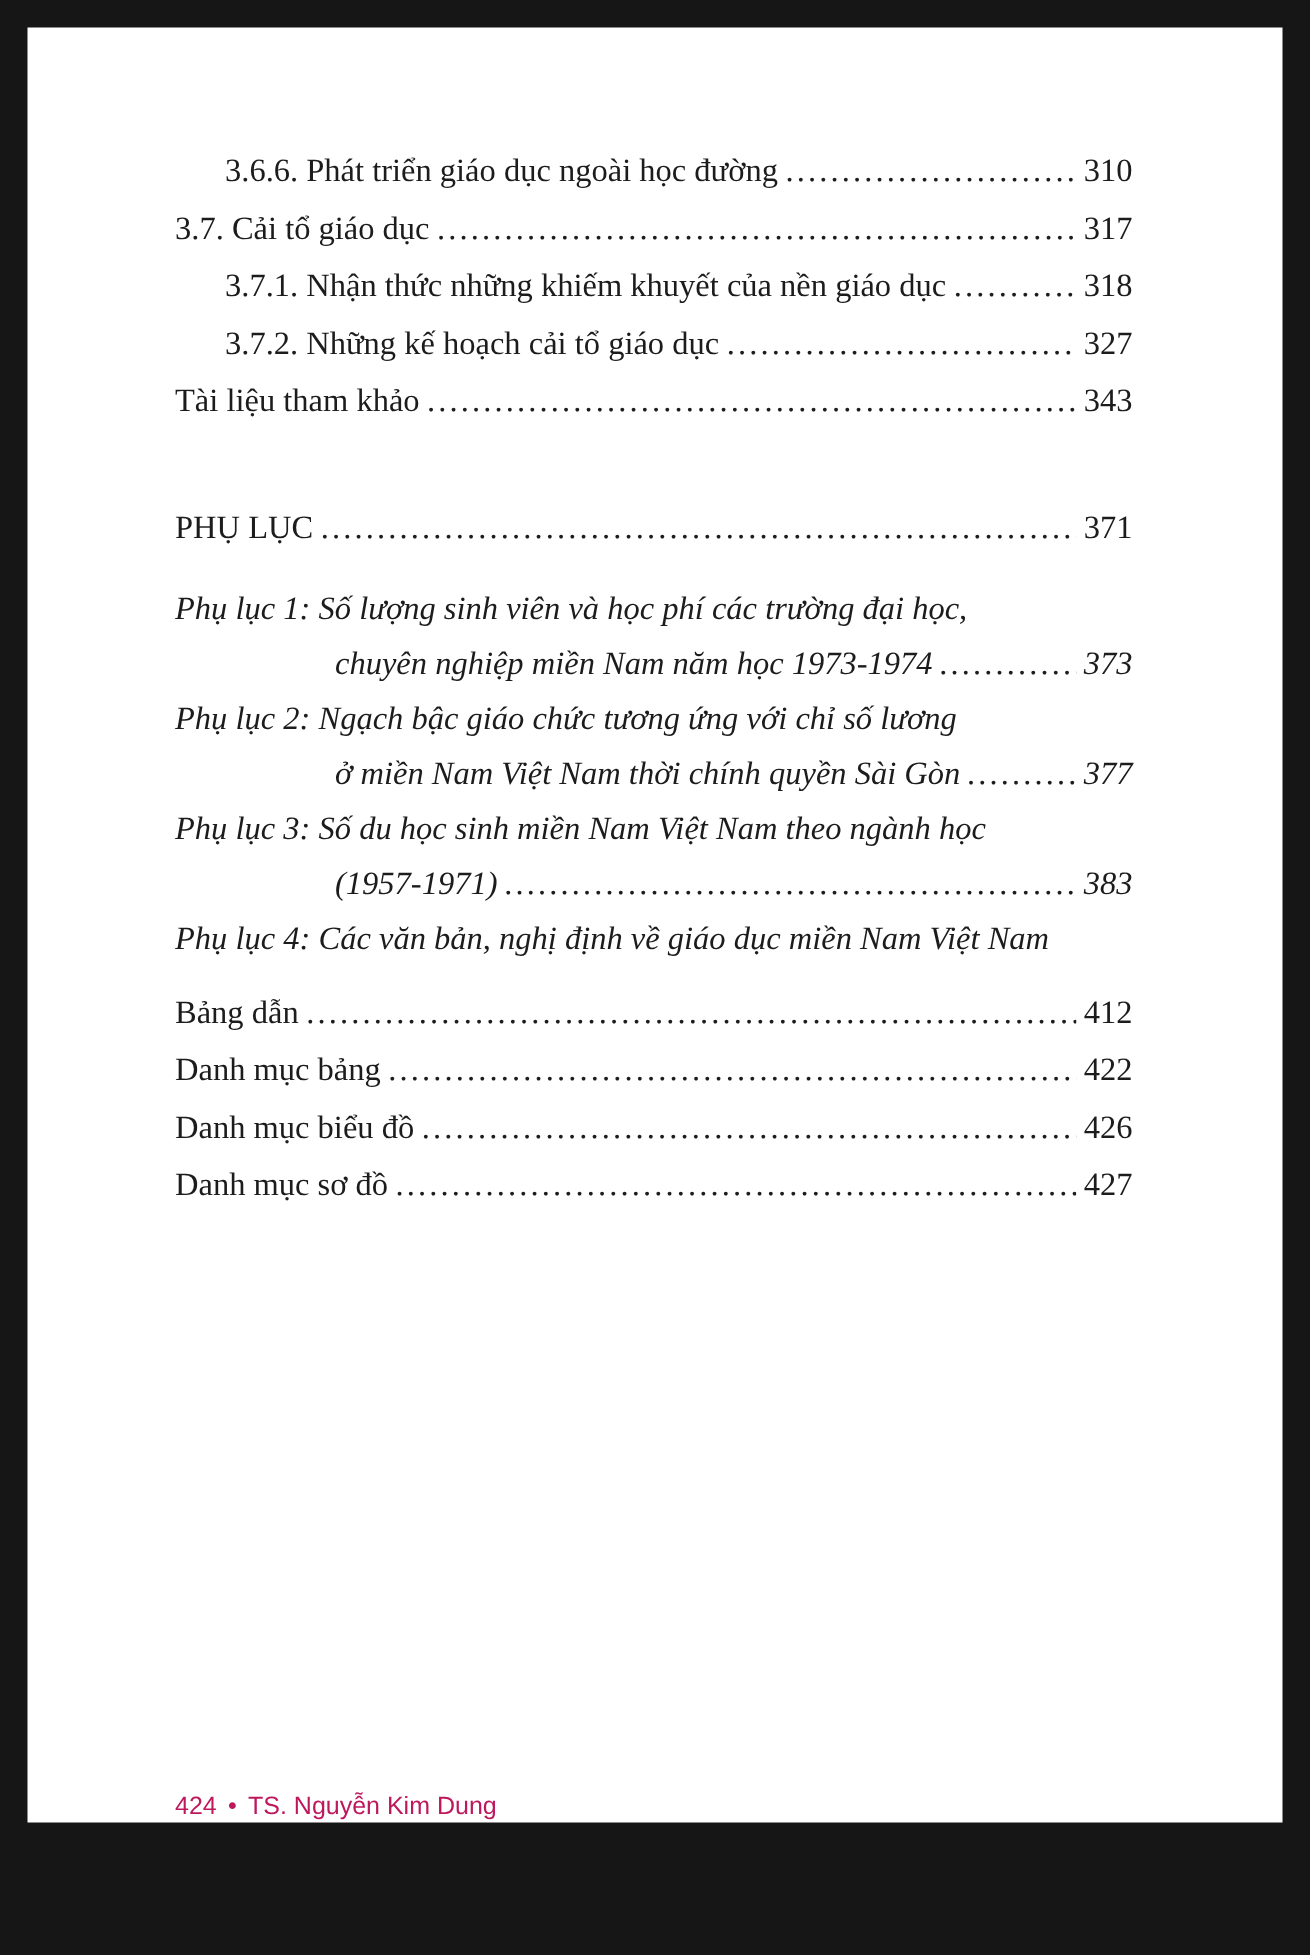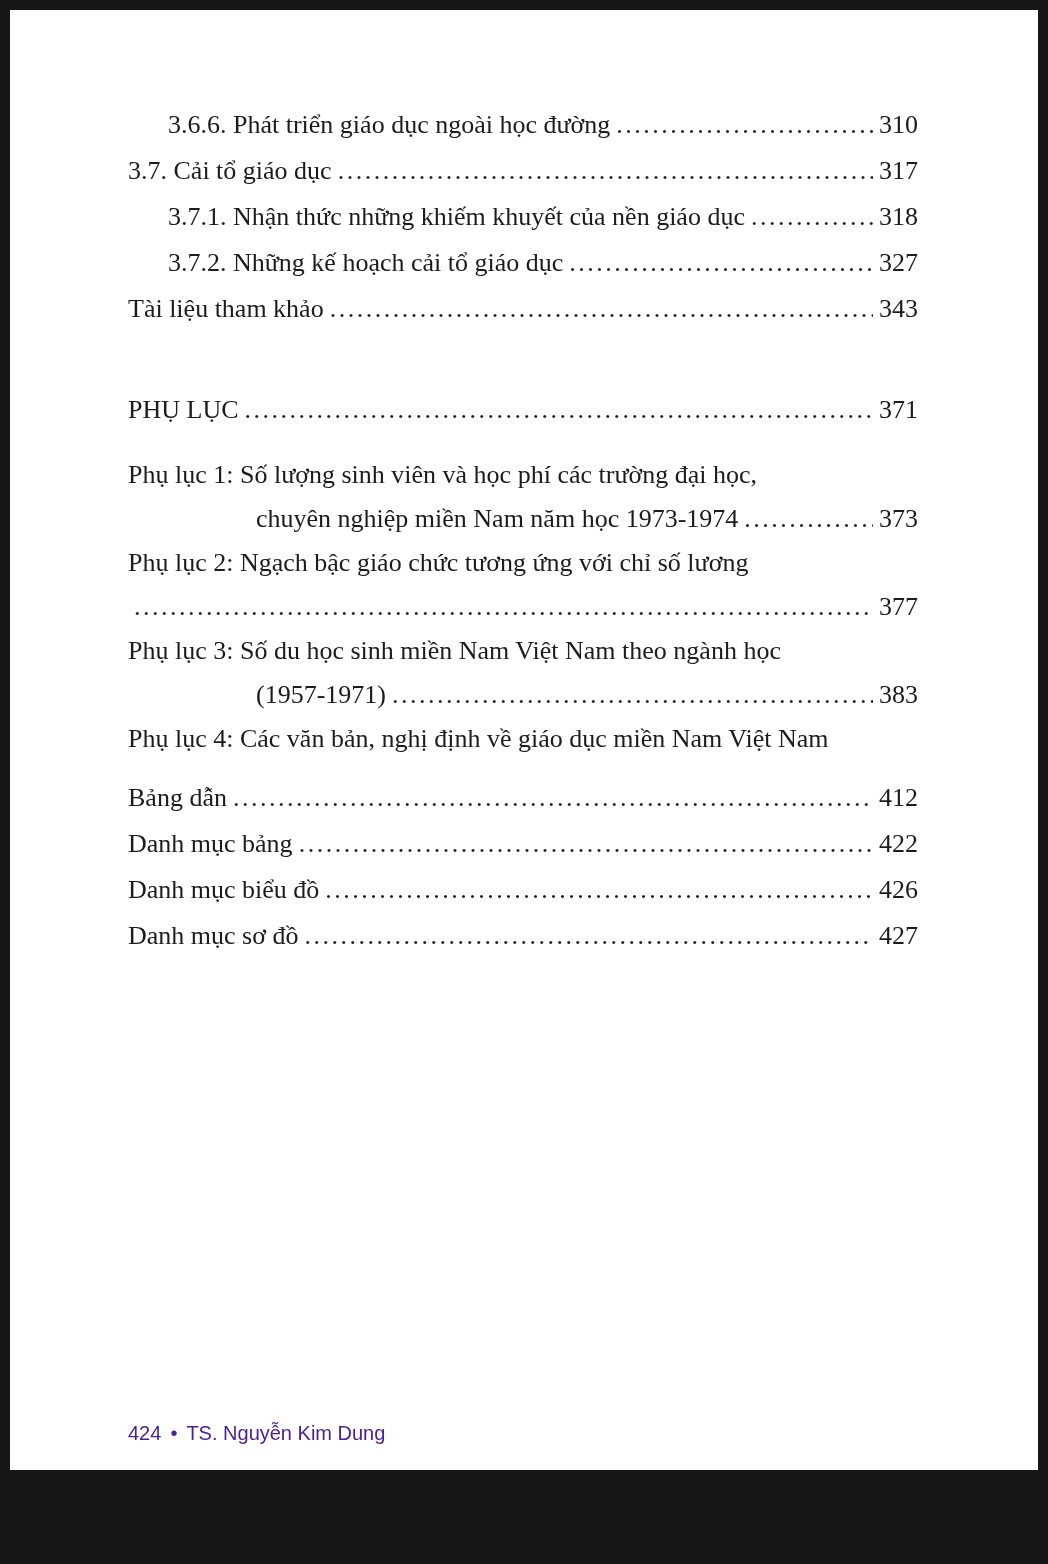--- a/index.html
+++ b/index.html
@@ -4,21 +4,21 @@
 <style>
   * { margin: 0; padding: 0; box-sizing: border-box; }
   html, body { width: 1048px; }
   body {
     background: #161616;
     font-family: "Liberation Serif", "DejaVu Serif", serif;
   }
   .frame {
     width: 1048px;
     height: 1480px;
-    padding: 10px;
+    padding: 22px;
     background: #161616;
   }
   .page {
     position: relative;
     width: 100%;
     height: 100%;
     background: #ffffff;
     color: #1c1c1c;
     padding: 92px 120px 0 118px;
     overflow: hidden;
@@ -37,34 +37,34 @@
     overflow: hidden;
     margin: 0 6px 0 6px;
   }
   .leader::after {
     content: ".............................................................................................................................................................";
     letter-spacing: 2.5px;
   }
   .pagenum { flex: 0 0 auto; }
   .indent-1 { padding-left: 40px; }
   .group-phu-luc-header { margin-top: 55px; }
-  .group-appendices { margin-top: 20px; }
+  .group-appendices { margin-top: 20px; font-style: italic; }
   .appendix-entry .row { line-height: 44px; }
   .cont { padding-left: 128px; }
   .group-lists { margin-top: 14px; }
   .footer {
     position: absolute;
     left: 118px;
     top: 1412px;
     display: flex;
     align-items: baseline;
     gap: 9px;
     font-family: "Liberation Sans", "DejaVu Sans", sans-serif;
     font-size: 20px;
-    color: #4c1d95;
+    color: #be185d;
   }
 </style>
 </head>
 <body>
 
 <div class="frame">
   <div class="page">
 
     <div>
       <div class="row indent-1">
@@ -109,20 +109,21 @@
           <span class="label cont">chuyên nghiệp miền Nam năm học 1973-1974</span>
           <span class="leader"></span>
           <span class="pagenum">373</span>
         </div>
       </div>
       <div class="appendix-entry">
         <div class="row">
           <span class="label">Phụ lục 2: Ngạch bậc giáo chức tương ứng với chỉ số lương</span>
         </div>
         <div class="row">
+          <span class="label cont">ở miền Nam Việt Nam thời chính quyền Sài Gòn</span>
           <span class="leader"></span>
           <span class="pagenum">377</span>
         </div>
       </div>
       <div class="appendix-entry">
         <div class="row">
           <span class="label">Phụ lục 3: Số du học sinh miền Nam Việt Nam theo ngành học</span>
         </div>
         <div class="row">
           <span class="label cont">(1957-1971)</span>

